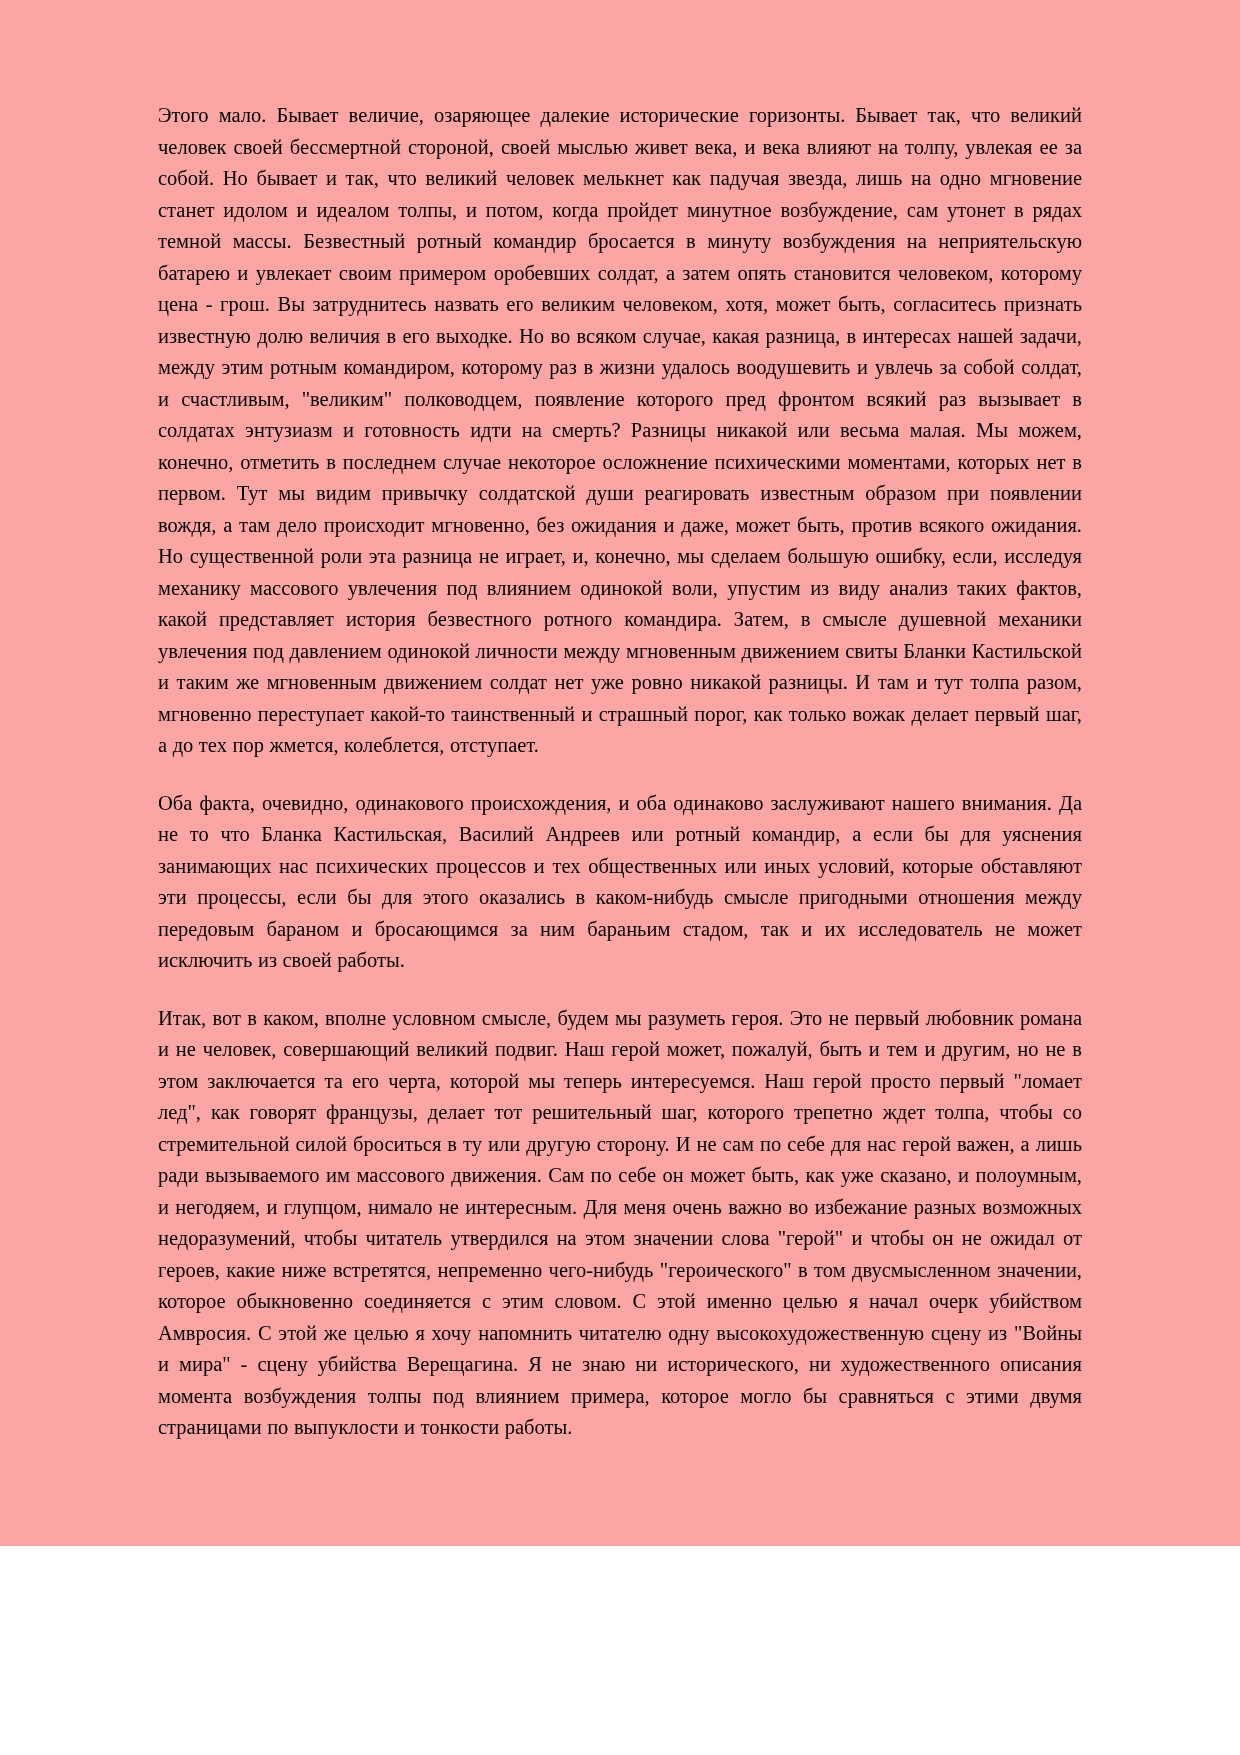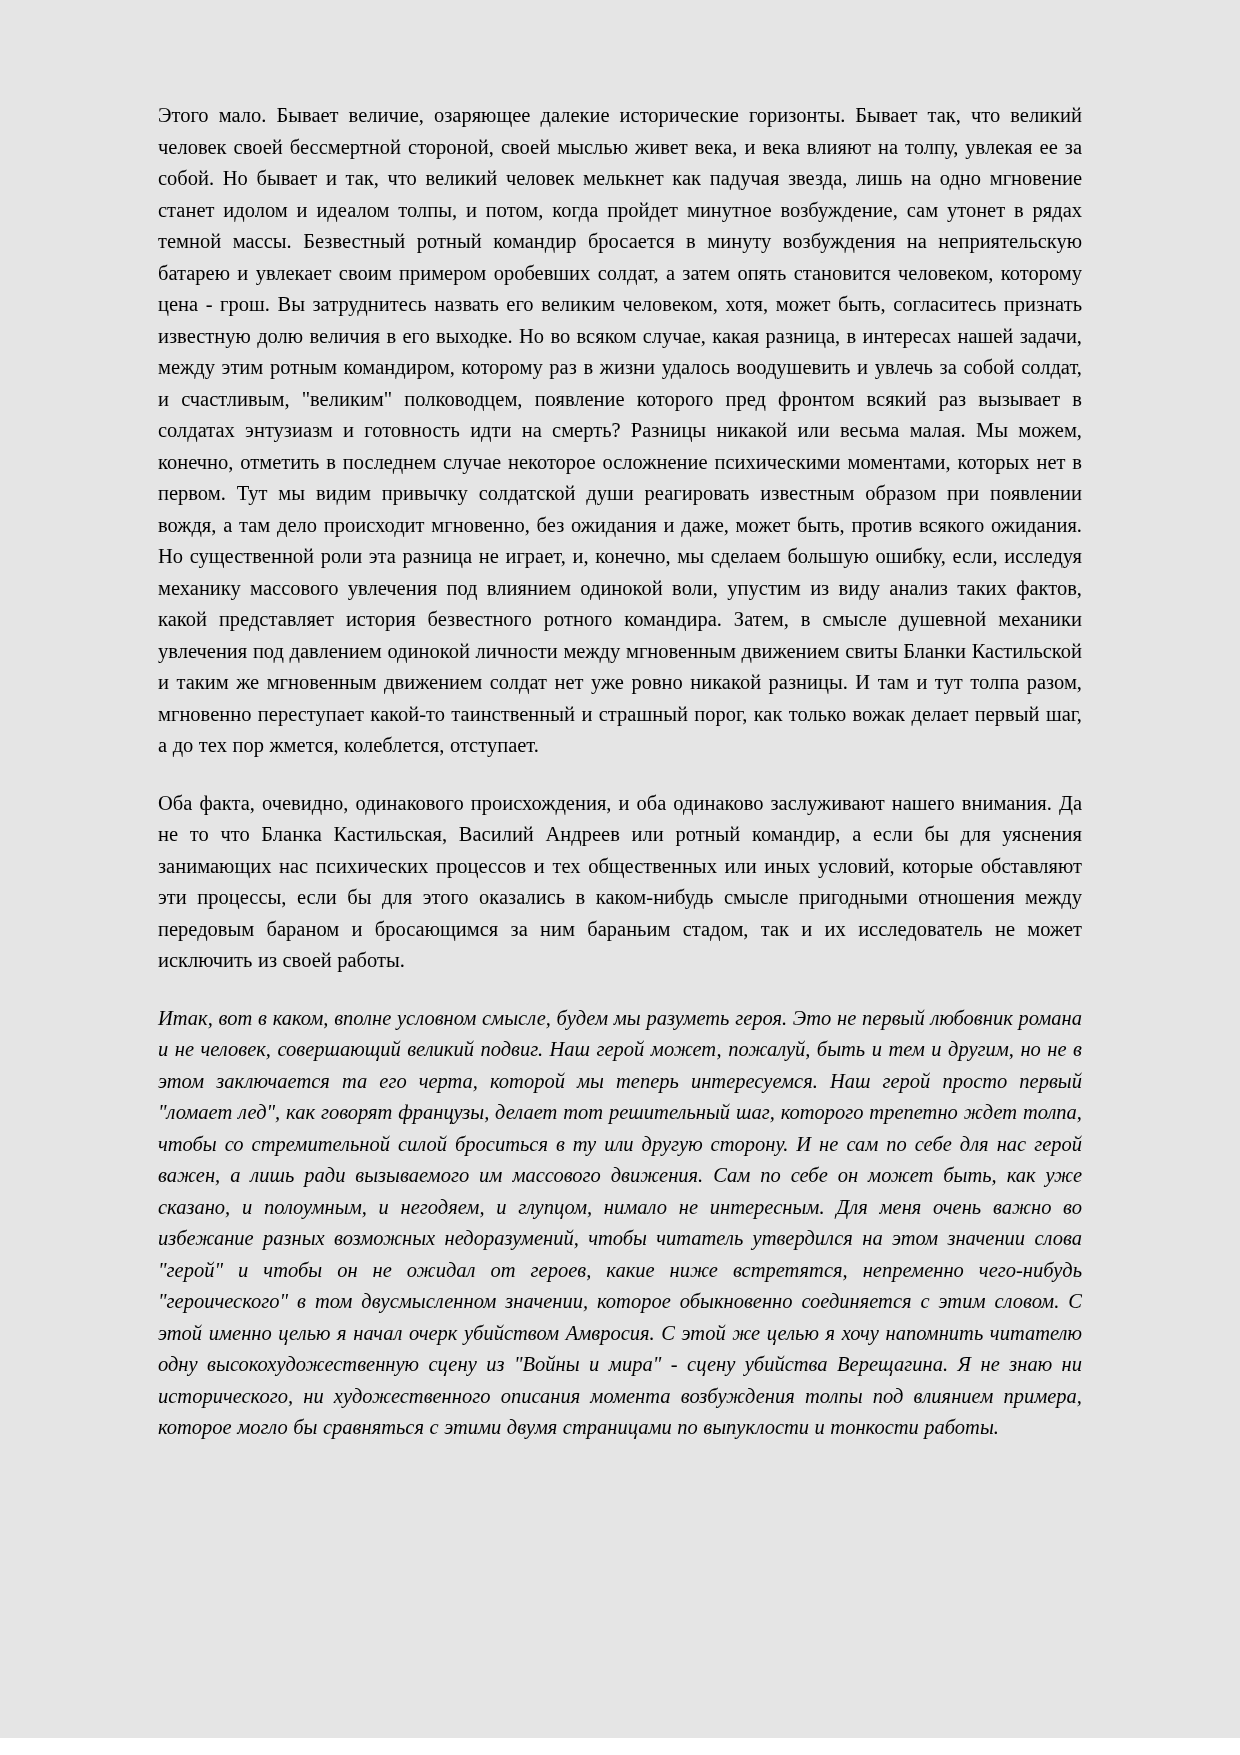--- a/index.html
+++ b/index.html
@@ -9,39 +9,38 @@
   }
   body {
     width: 1240px;
     height: 1755px;
     font-family: "Liberation Serif", "DejaVu Serif", serif;
     color: #000000;
   }
   .page {
     box-sizing: border-box;
     width: 1240px;
-    height: 1738px;
+    height: 1546px;
     padding: 100px 158px 0 158px;
-    background: #e5e5e5;
+    background: #fca5a5;
   }
   .doc-body {
     width: 924px;
   }
   p.para {
     margin: 0 0 26px 0;
     font-size: 20.5px;
     line-height: 31.5px;
     text-align: justify;
     text-justify: inter-word;
     hyphens: none;
     word-spacing: 0.02em;
   }
   p.para:last-child {
     margin-bottom: 10px;
-    font-style: italic;
   }
 </style>
 </head>
 <body>
 
 <div class="page">
   <div class="doc-body">
     <p class="para">Этого мало. Бывает величие, озаряющее далекие исторические горизонты. Бывает так, что великий человек своей бессмертной стороной, своей мыслью живет века, и века влияют на толпу, увлекая ее за собой. Но бывает и так, что великий человек мелькнет как падучая звезда, лишь на одно мгновение станет идолом и идеалом толпы, и потом, когда пройдет минутное возбуждение, сам утонет в рядах темной массы. Безвестный ротный командир бросается в минуту возбуждения на неприятельскую батарею и увлекает своим примером оробевших солдат, а затем опять становится человеком, которому цена - грош. Вы затруднитесь назвать его великим человеком, хотя, может быть, согласитесь признать известную долю величия в его выходке. Но во всяком случае, какая разница, в интересах нашей задачи, между этим ротным командиром, которому раз в жизни удалось воодушевить и увлечь за собой солдат, и счастливым, "великим" полководцем, появление которого пред фронтом всякий раз вызывает в солдатах энтузиазм и готовность идти на смерть? Разницы никакой или весьма малая. Мы можем, конечно, отметить в последнем случае некоторое осложнение психическими моментами, которых нет в первом. Тут мы видим привычку солдатской души реагировать известным образом при появлении вождя, а там дело происходит мгновенно, без ожидания и даже, может быть, против всякого ожидания. Но существенной роли эта разница не играет, и, конечно, мы сделаем большую ошибку, если, исследуя механику массового увлечения под влиянием одинокой воли, упустим из виду анализ таких фактов, какой представляет история безвестного ротного командира. Затем, в смысле душевной механики увлечения под давлением одинокой личности между мгновенным движением свиты Бланки Кастильской и таким же мгновенным движением солдат нет уже ровно никакой разницы. И там и тут толпа разом, мгновенно переступает какой-то таинственный и страшный порог, как только вожак делает первый шаг, а до тех пор жмется, колеблется, отступает.</p>
     <p class="para">Оба факта, очевидно, одинакового происхождения, и оба одинаково заслуживают нашего внимания. Да не то что Бланка Кастильская, Василий Андреев или ротный командир, а если бы для уяснения занимающих нас психических процессов и тех общественных или иных условий, которые обставляют эти процессы, если бы для этого оказались в каком-нибудь смысле пригодными отношения между передовым бараном и бросающимся за ним бараньим стадом, так и их исследователь не может исключить из своей работы.</p>
     <p class="para">Итак, вот в каком, вполне условном смысле, будем мы разуметь героя. Это не первый любовник романа и не человек, совершающий великий подвиг. Наш герой может, пожалуй, быть и тем и другим, но не в этом заключается та его черта, которой мы теперь интересуемся. Наш герой просто первый "ломает лед", как говорят французы, делает тот решительный шаг, которого трепетно ждет толпа, чтобы со стремительной силой броситься в ту или другую сторону. И не сам по себе для нас герой важен, а лишь ради вызываемого им массового движения. Сам по себе он может быть, как уже сказано, и полоумным, и негодяем, и глупцом, нимало не интересным. Для меня очень важно во избежание разных возможных недоразумений, чтобы читатель утвердился на этом значении слова "герой" и чтобы он не ожидал от героев, какие ниже встретятся, непременно чего-нибудь "героического" в том двусмысленном значении, которое обыкновенно соединяется с этим словом. С этой именно целью я начал очерк убийством Амвросия. С этой же целью я хочу напомнить читателю одну высокохудожественную сцену из "Войны и мира" - сцену убийства Верещагина. Я не знаю ни исторического, ни художественного описания момента возбуждения толпы под влиянием примера, которое могло бы сравняться с этими двумя страницами по выпуклости и тонкости работы.</p>

